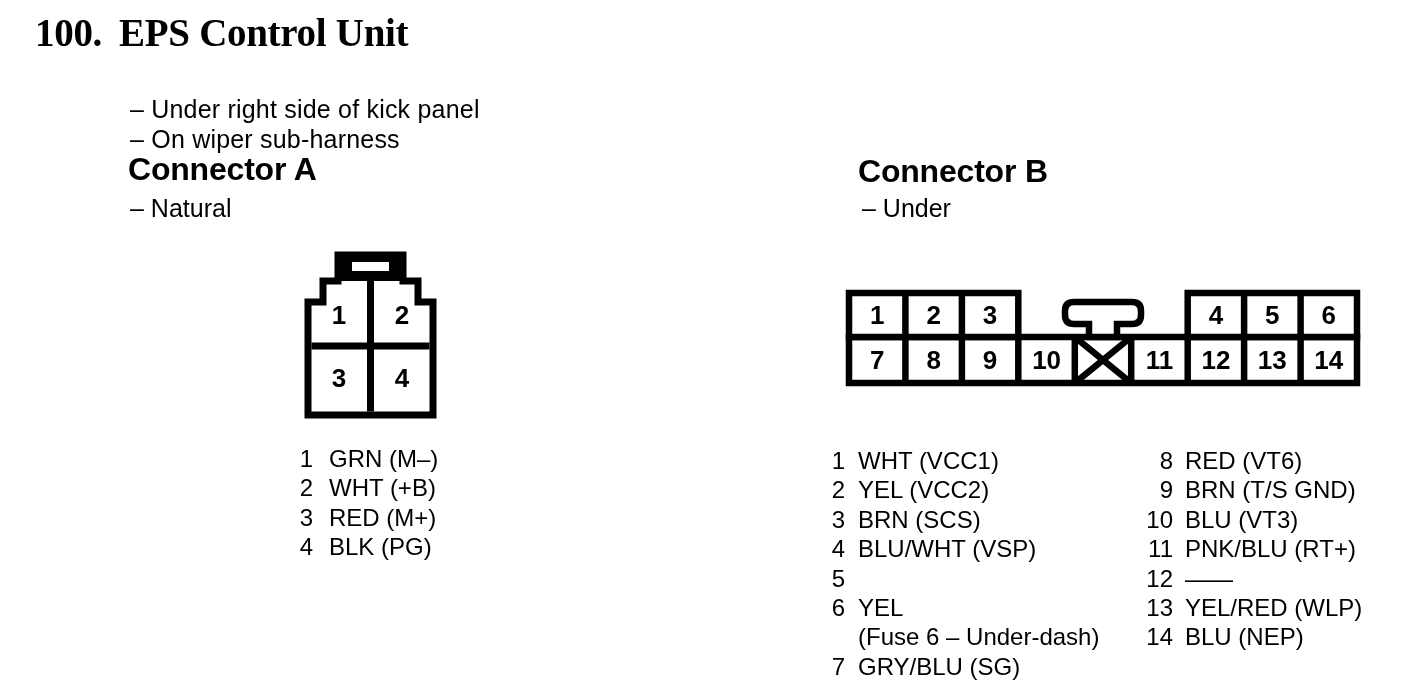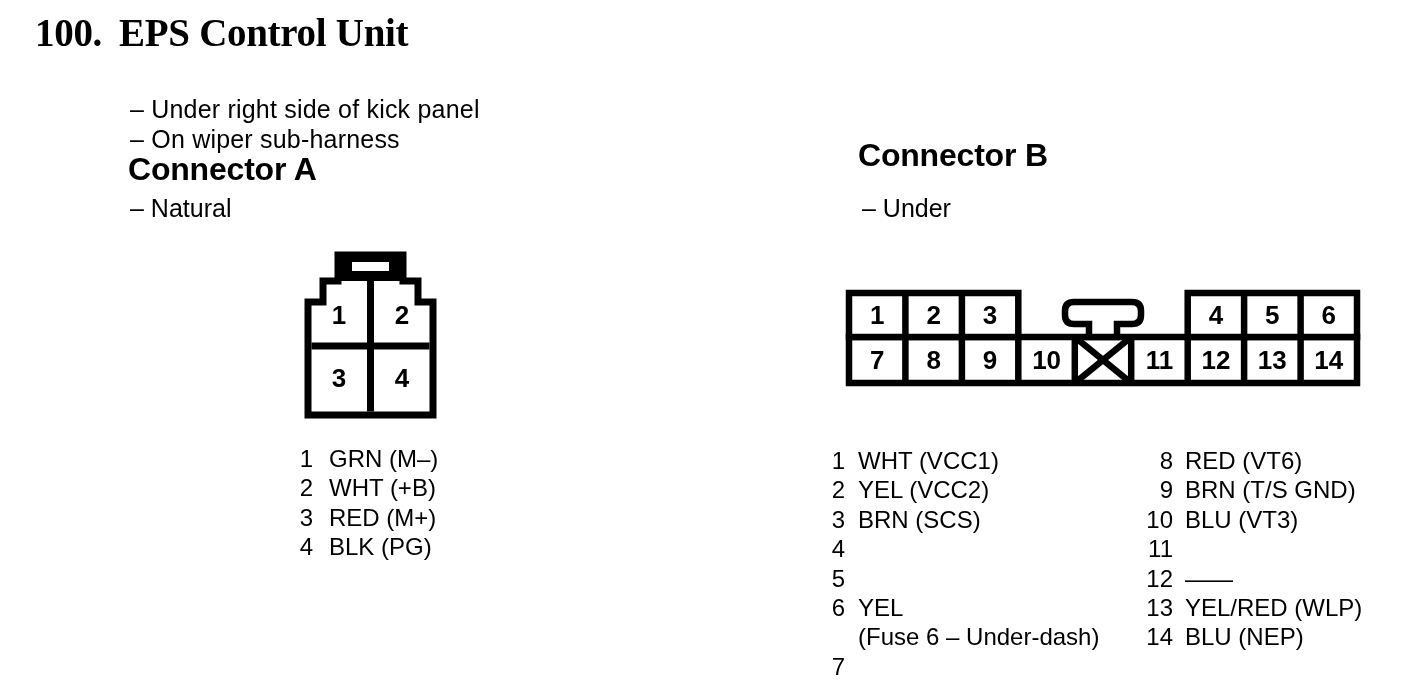--- a/index.html
+++ b/index.html
@@ -9,21 +9,21 @@
 
   .title-row{left:35px;top:10px;display:flex;font-weight:bold;font-size:39px;line-height:46px;letter-spacing:-0.3px;font-family:Liberation Serif, serif;}
   .item-title{margin-left:17px;}
 
   .loc-notes{left:130px;top:64px;font-size:25px;line-height:29.5px;letter-spacing:0.2px;margin-top:31px;}
 
   .conn-heading{font-size:32px;font-weight:bold;line-height:38px;letter-spacing:-0.2px;}
   .conn-note{font-size:25px;line-height:29px;}
   #conn-a-heading{left:128px;top:150px;}
   #conn-a-note{left:130px;top:194px;}
-  #conn-b-heading{left:858px;top:136px;}
+  #conn-b-heading{left:858px;top:152px;}
   #conn-b-note{left:862px;top:194px;}
 
   #conn-a-svg{left:299px;top:249px;}
   #conn-b-svg{left:845px;top:286px;}
 
   .cav{font-family:"Liberation Sans","DejaVu Sans",sans-serif;font-weight:bold;font-size:26px;
        fill:#000;text-anchor:middle;dominant-baseline:central;}
 
   .pin-list{font-size:24px;line-height:29.4px;}
   .pin-row{display:flex;align-items:baseline;}
@@ -149,51 +149,54 @@
     <div class="pin-row">
       <span class="pin-num">2</span>
       <div class="pin-label">YEL (VCC2)</div>
     </div>
     <div class="pin-row">
       <span class="pin-num">3</span>
       <div class="pin-label">BRN (SCS)</div>
     </div>
     <div class="pin-row">
       <span class="pin-num">4</span>
+      <div class="pin-label">BLU/WHT (VSP)</div>
     </div>
     <div class="pin-row">
       <span class="pin-num">5</span>
     </div>
     <div class="pin-row">
       <span class="pin-num">6</span>
       <div class="pin-label">
         <div>YEL</div>
         <div>(Fuse 6 – Under-dash)</div>
       </div>
     </div>
     <div class="pin-row">
       <span class="pin-num">7</span>
+      <div class="pin-label">GRY/BLU (SG)</div>
     </div>
   </div>
 
   <div id="pin-list-b-right" class="abs pin-list">
     <div class="pin-row">
       <span class="pin-num">8</span>
       <div class="pin-label">RED (VT6)</div>
     </div>
     <div class="pin-row">
       <span class="pin-num">9</span>
       <div class="pin-label">BRN (T/S GND)</div>
     </div>
     <div class="pin-row">
       <span class="pin-num">10</span>
       <div class="pin-label">BLU (VT3)</div>
     </div>
     <div class="pin-row">
       <span class="pin-num">11</span>
+      <div class="pin-label">PNK/BLU (RT+)</div>
     </div>
     <div class="pin-row">
       <span class="pin-num">12</span>
       <div class="pin-label">——</div>
     </div>
     <div class="pin-row">
       <span class="pin-num">13</span>
       <div class="pin-label">YEL/RED (WLP)</div>
     </div>
     <div class="pin-row">

